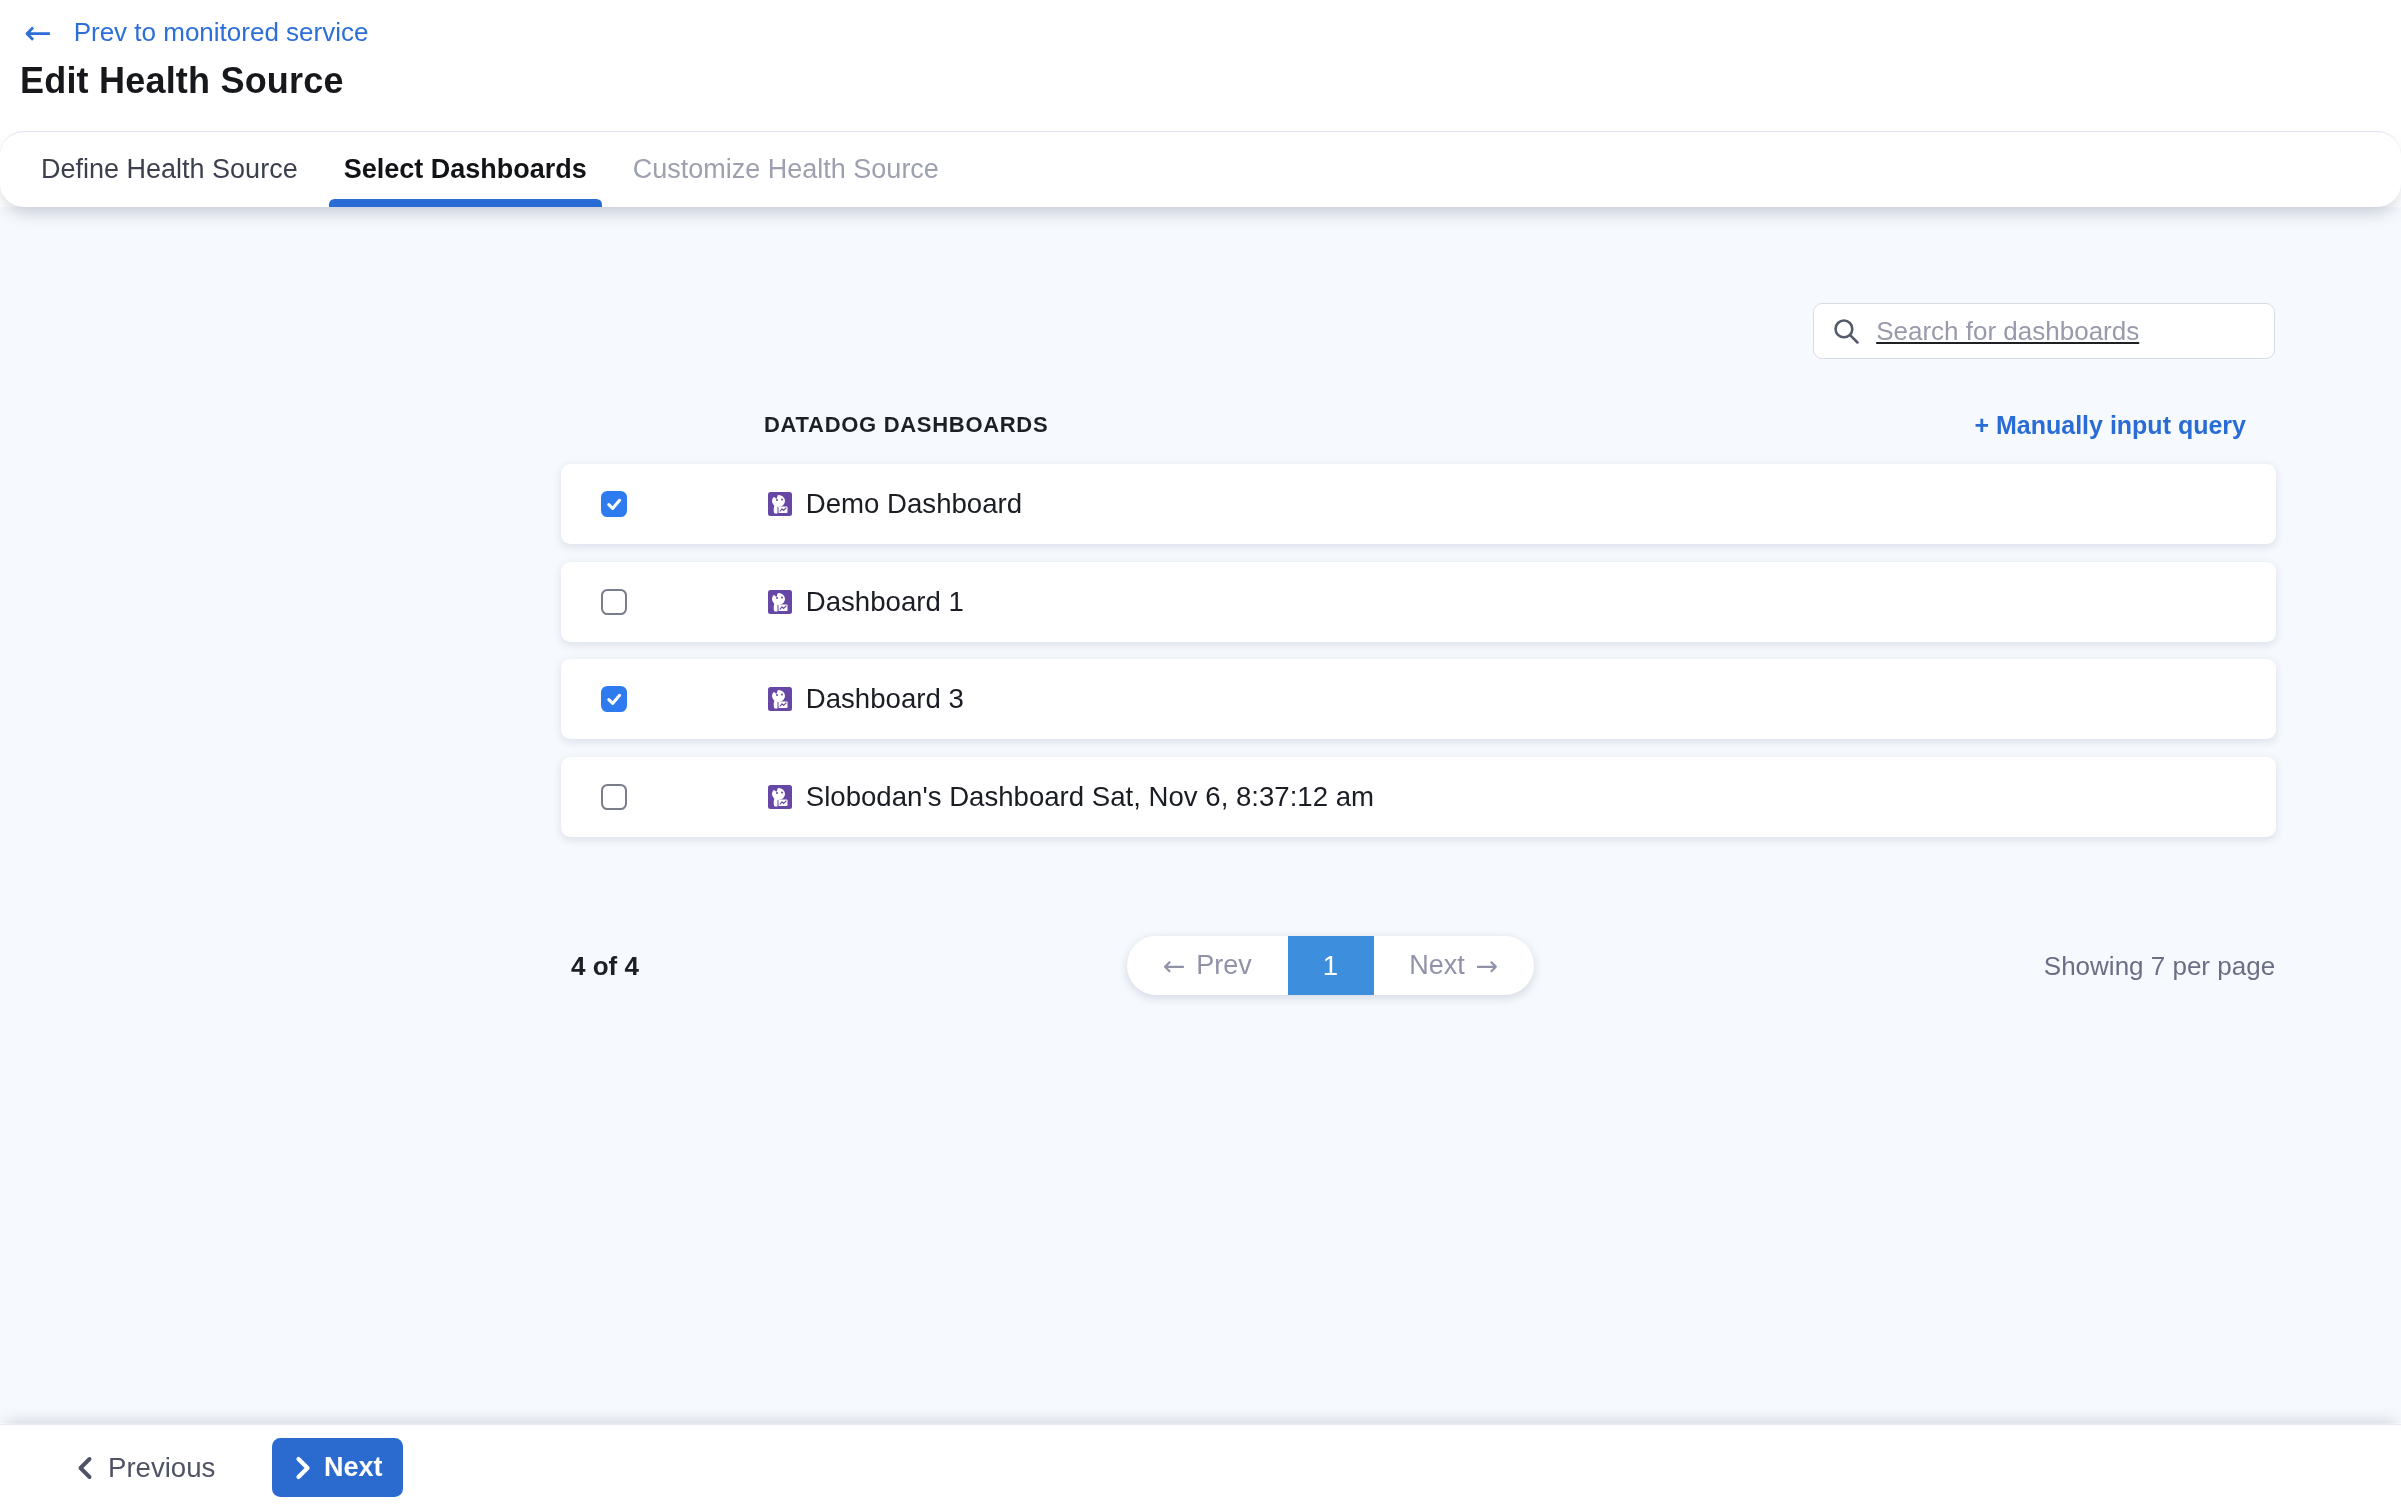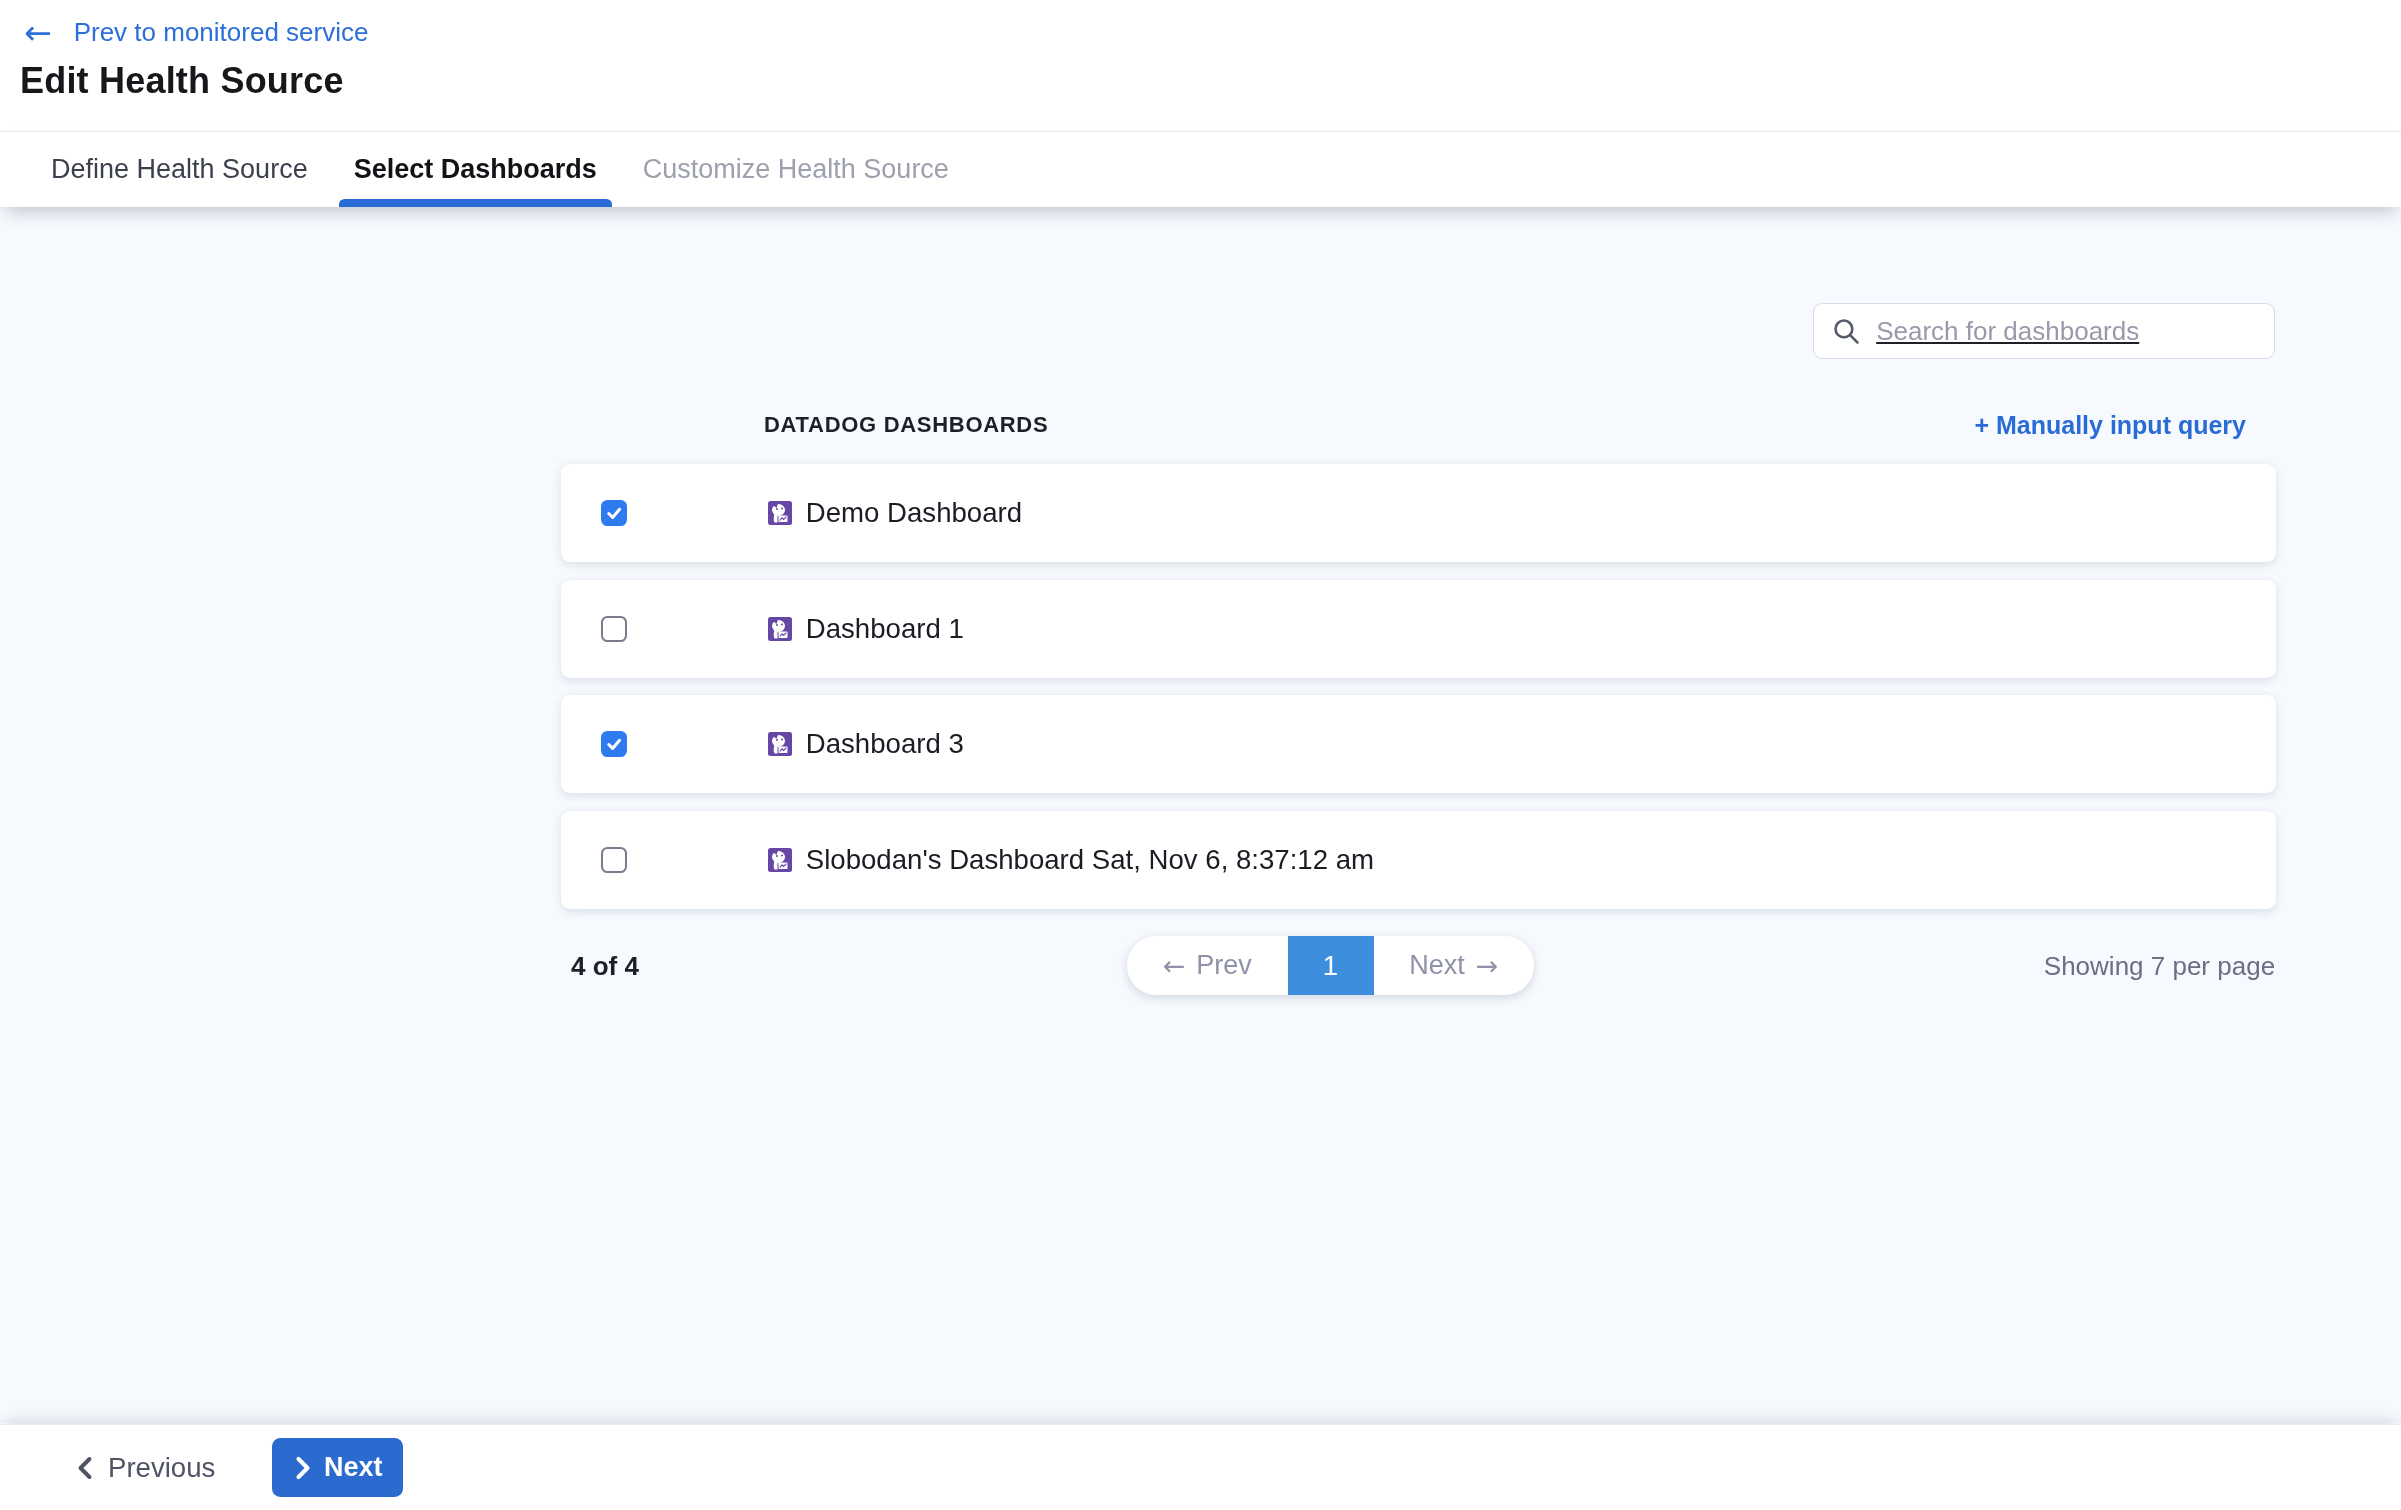--- a/index.html
+++ b/index.html
@@ -29,22 +29,23 @@
     padding-left: 20px; margin-top: 9.2px;
     font-size: 36px; font-weight: 700; color: #17181c; letter-spacing: 0.2px;
   }
 
   
   .tabbar {
     position: relative; height: 76px; background: #fff;
     border-top: 1.8px solid #e3e5ee;
     box-shadow: 0 9.2px 16.5px -5.5px rgba(60, 70, 100, 0.30);
     display: flex; align-items: stretch;
-    padding-left: 38px;
+    padding-left: 28px;
     z-index: 5;
+    border-radius: 24px;
   }
   .tab {
     position: relative; display: flex; align-items: center;
     padding: 0 13px; margin-right: 20px;
     font-size: 27px; color: #3c3f4e; cursor: pointer; white-space: nowrap;
   }
   .tab.active { font-weight: 700; color: #121317; }
   .tab.active::after {
     content: ""; position: absolute; left: -1.8px; right: -1.8px; bottom: 0;
     height: 8.3px; background: #2a6cd6; border-radius: 5.5px 5.5px 0 0;
@@ -75,21 +76,21 @@
     position: absolute; left: 764px; top: 7.3px;
     font-size: 22px; font-weight: 700; letter-spacing: 0.7px; color: #1d1f26;
   }
   .manual-query {
     position: absolute; right: 155px; top: 5.5px;
     font-size: 25px; font-weight: 700; color: #2a6cd6; cursor: pointer; white-space: nowrap;
   }
 
   .rows { position: absolute; top: 257px; left: 561px; width: 1715px; }
   .row {
-    height: 98px; margin-bottom: 17.5px;
+    height: 80px; margin-bottom: 17.5px;
     background: #fff; border-radius: 9.2px;
     box-shadow: 0 2.8px 8.3px rgba(45, 62, 100, 0.13);
     display: flex; align-items: center;
     cursor: pointer;
   }
   .checkbox {
     width: 26px; height: 26px; margin-left: 40px;
     border: 2.8px solid #797d8c; border-radius: 6.4px; background: #fff;
     display: flex; align-items: center; justify-content: center;
     flex: 0 0 auto; cursor: pointer;

